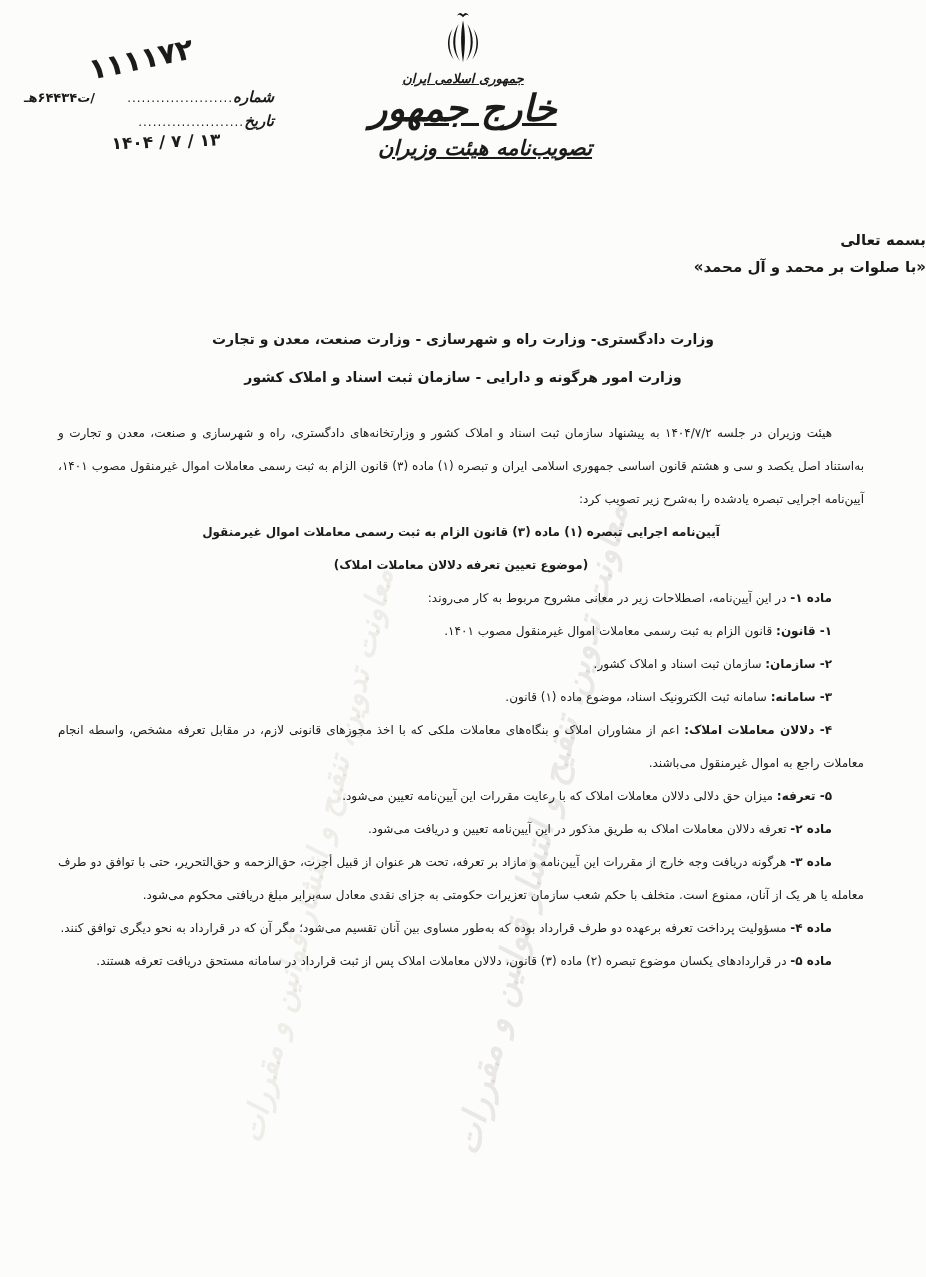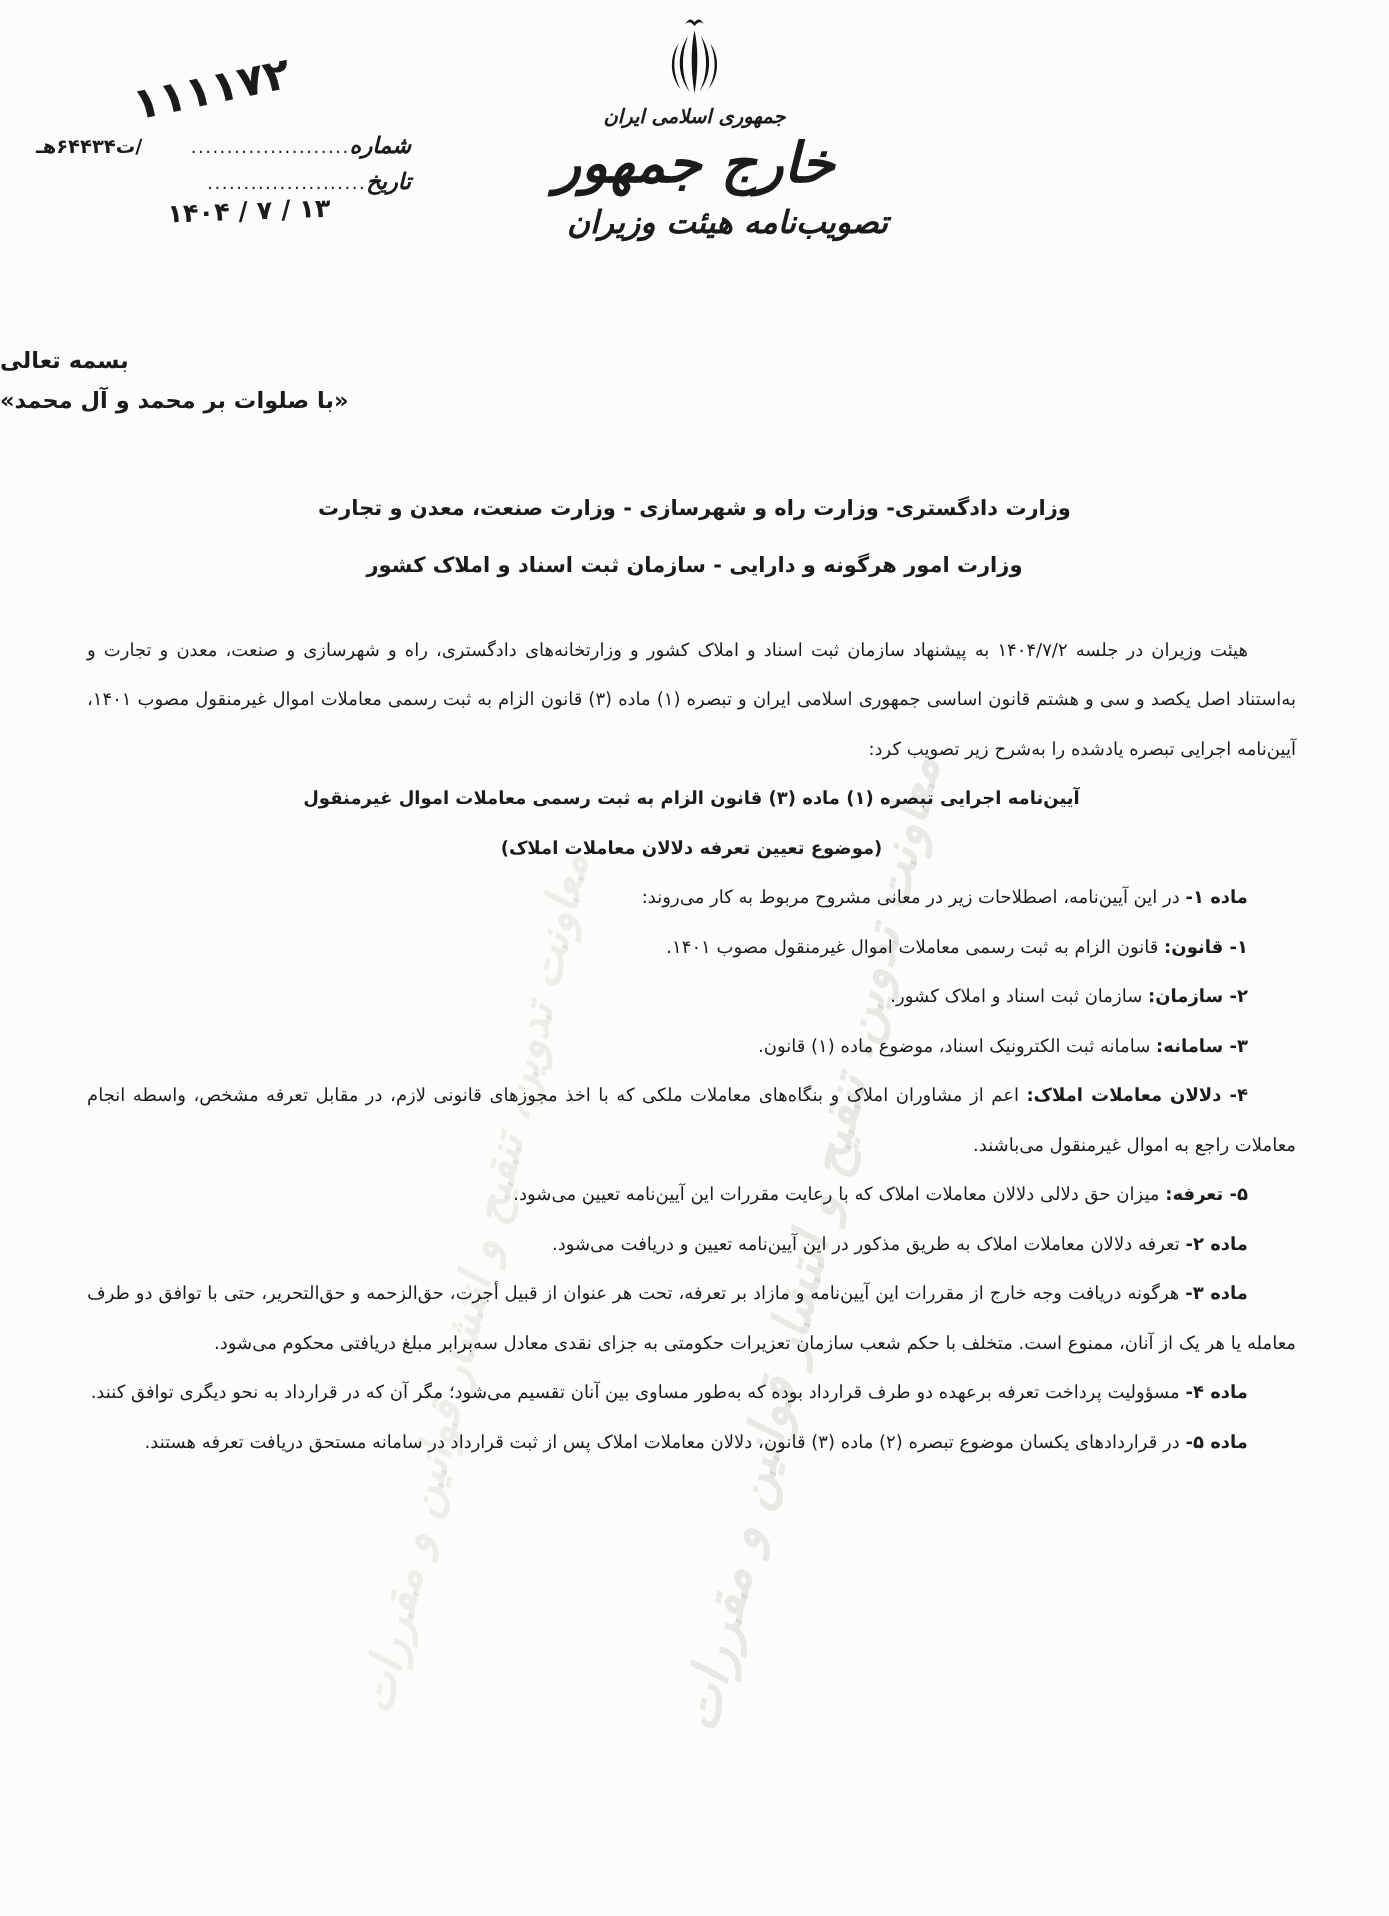--- a/index.html
+++ b/index.html
@@ -26,27 +26,27 @@
   .stamp-label { font-size:15px; font-weight:bold; font-style:italic; margin-left:0; }
   .stamp-dots { font-size:12px; letter-spacing:1px; white-space:nowrap; overflow:hidden; flex:1; }
   .stamp-ref { font-size:13px; font-weight:bold; white-space:nowrap; }
   .stamp-date {
     direction:ltr; text-align:center;
     font-size:17px; font-weight:bold; letter-spacing:2px;
     margin-top:2px; padding-left:34px;
     transform:rotate(-2deg);
   }
   
-  .letterhead { position:absolute; top:8px; left:0; right:0; text-align:center; }
+  .letterhead { position:absolute; top:8px; left:0; right:0; text-align:center;text-decoration:underline; }
   .emblem { display:block; margin:0 auto; }
   .country  { font-size:13px; font-weight:bold; font-style:italic; margin-top:1px; }
   .office   { font-size:37px; font-weight:bold; font-style:italic; margin-top:2px; line-height:1.15; }
   .doc-type { font-size:21px; font-weight:bold; font-style:italic; margin-top:5px;margin-left:44px; }
   
-  .invocation { position:absolute; top:231px; left:0; right:0; text-align:left; }
+  .invocation { position:absolute; top:231px; left:0; right:0; text-align:right; }
   .basmala { font-size:15px; font-weight:bold; }
   .salawat { font-size:15px; font-weight:bold; margin-top:9px; }
   
   .addressees { position:absolute; top:320px; left:0; right:0; text-align:center;
                 font-size:14px; font-weight:bold; line-height:38px; }
   
   .doc-body {
     position:absolute; top:417px; right:62px; left:58px;
     font-size:12px; line-height:33px;
     text-align:justify;

